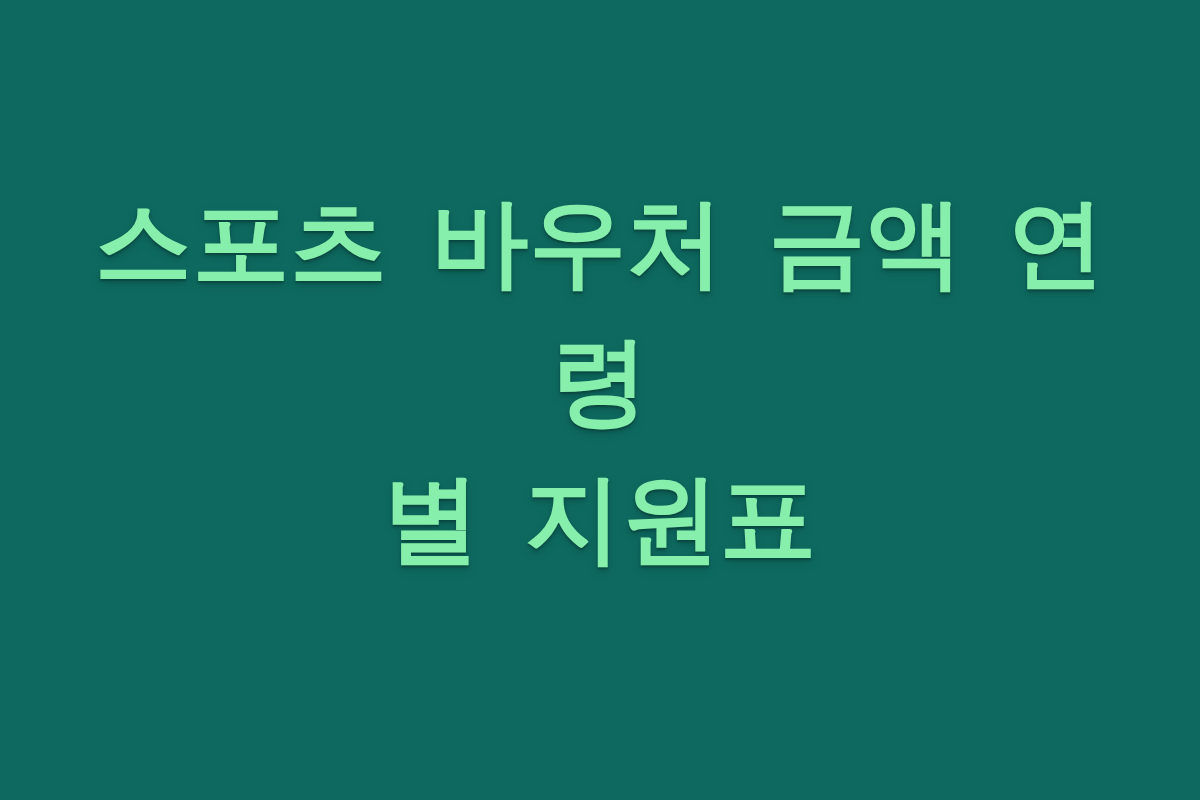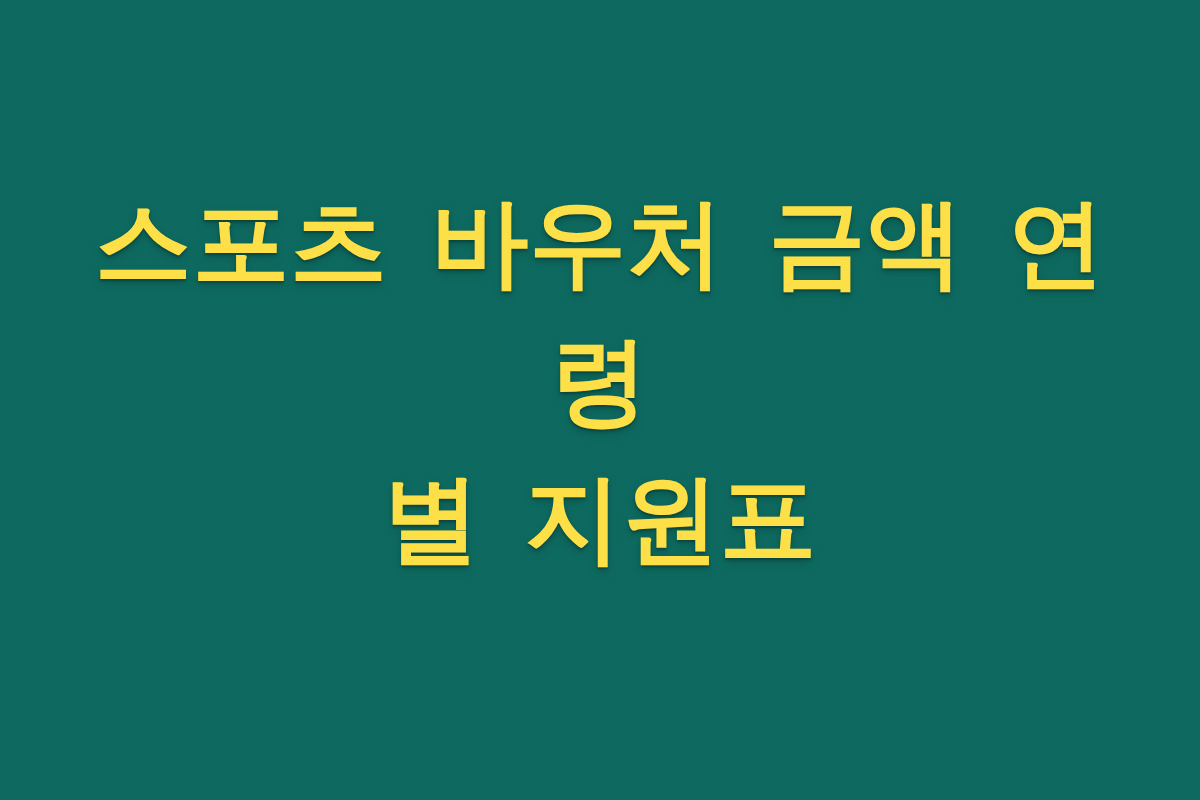--- a/index.html
+++ b/index.html
@@ -30,21 +30,21 @@
   
   .title-block {
     width: 1070px;
     margin-top: -38px;
     text-align: center;
     user-select: none;
   }
 
   .title {
     margin: 0;
-    color: #fde047;
+    color: #86efac;
     font-family: "DejaVu Sans", "Liberation Sans", sans-serif;
     font-size: 97px;
     font-weight: 600;
     line-height: 1.42;
     letter-spacing: 0.006em;
     word-spacing: 0.10em;
     white-space: pre-line;
     
     text-shadow:
       0 2px 2px rgba(7, 52, 47, 0.55),

